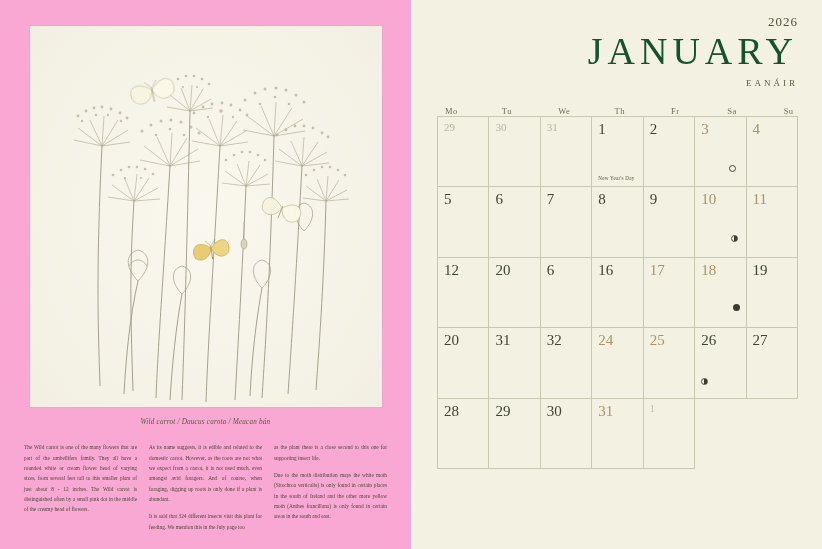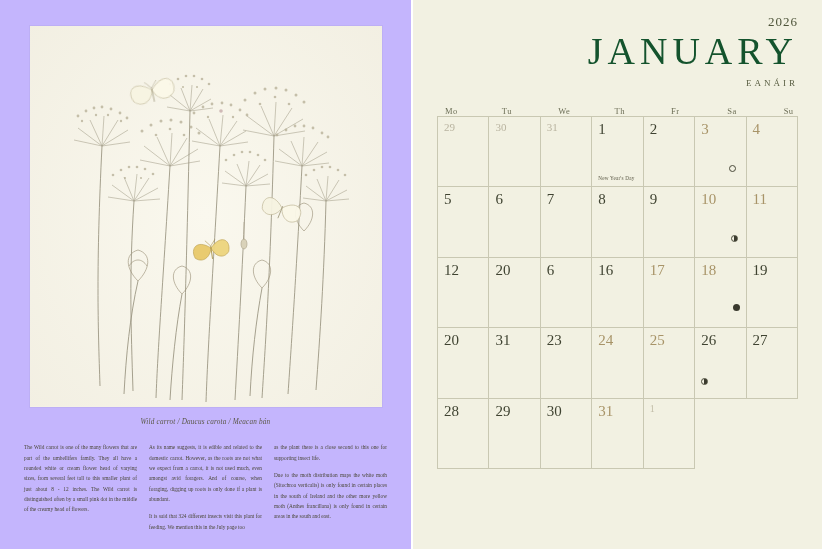--- a/index.html
+++ b/index.html
@@ -17,21 +17,21 @@
     display: flex;
     width: 822px;
     height: 549px;
   }
 
   
   .left-page {
     position: relative;
     width: 411px;
     height: 549px;
-    background: #c4b5fd;
+    background: #f9a8d4;
     box-sizing: border-box;
     padding: 18px 20px 10px 20px;
     display: flex;
     flex-direction: column;
   }
   .plate {
     position: relative;
     margin: 8px auto 0 auto;
     width: 352px;
     height: 418px;
@@ -474,21 +474,21 @@
         <div class="cell">
           <div class="num">19</div>
         </div>
         <div class="cell">
           <div class="num">20</div>
         </div>
         <div class="cell">
           <div class="num">31</div>
         </div>
         <div class="cell">
-          <div class="num">23</div>
+          <div class="num">32</div>
         </div>
         <div class="cell weekend">
           <div class="num">24</div>
         </div>
         <div class="cell weekend">
           <div class="num">25</div>
         </div>
         <div class="cell">
           <div class="num">26</div>
           <div class="moon last" style="right: auto; top: 50px; left: 6px;"></div>

